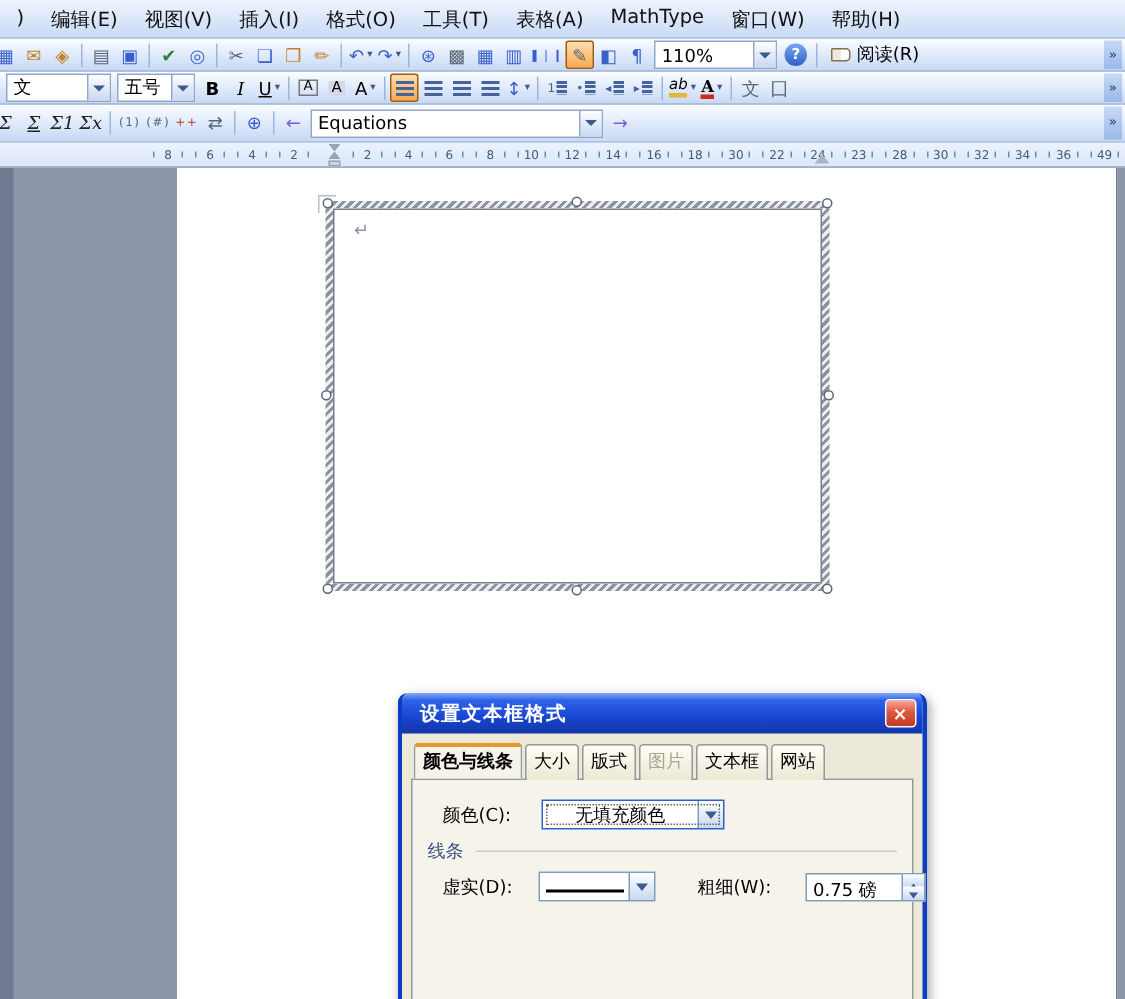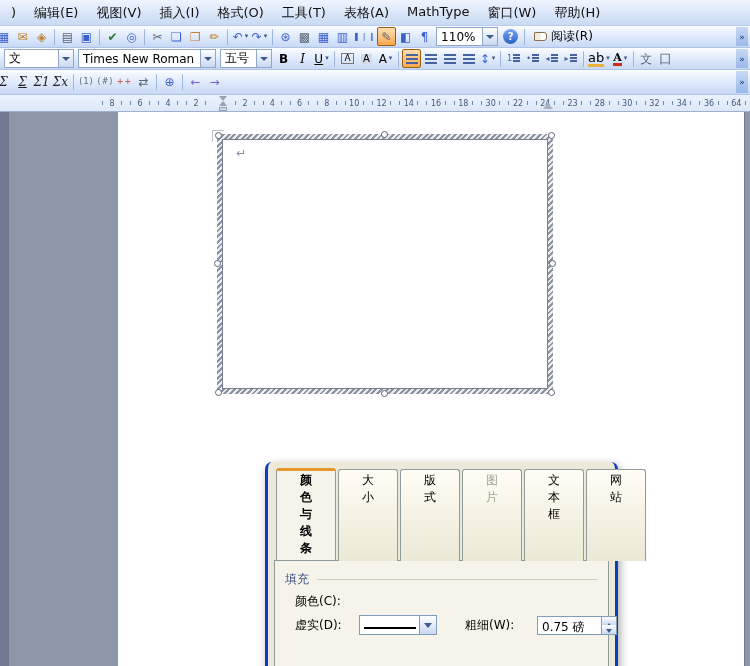--- a/index.html
+++ b/index.html
@@ -30,21 +30,21 @@
   .dd::after { content:"▾"; font-size:7px; color:#44598a; margin-left:2px; }
   .b .g{font-weight:bold} .i .g{font-style:italic; font-family:"DejaVu Serif",serif}
   .u .g{text-decoration:underline}
   .cbx .g{border:1px solid #777; font-size:9px; padding:0 2px;}
   .csh .g{background:#d3d9e6; font-size:10px; padding:0 2px;}
   .bars::before { content:""; width:12px; height:10px;
      background:repeating-linear-gradient(180deg,#44639f 0 2px,transparent 2px 4px); }
   .bars-h .g{font-size:8px; color:#44639f; margin-right:1px;}
   .bars-h::after { content:""; width:7px; height:9px;
      background:repeating-linear-gradient(180deg,#44639f 0 2px,transparent 2px 3px); }
-  .hl .g{font-size:13px; border-bottom:3px solid #e8b43a; }
+  .hl .g{font-size:10px; border-bottom:3px solid #e8b43a; font-style:italic;}
   .fc .g{font-size:11px; font-weight:bold; font-family:"DejaVu Serif",serif; border-bottom:3px solid #cc2b1d;}
   .mt .g{font-family:"DejaVu Serif",serif; font-style:italic; font-size:12px; color:#222;}
   .mtu .g{text-decoration:underline;}
   .help { width:15px; height:15px; border-radius:50%; color:#fff; font-weight:bold; font-size:10px;
      background:linear-gradient(180deg,#7aa5ef,#2b62c4); display:inline-flex; align-items:center; justify-content:center; margin:0 3px;}
   .readbtn { display:inline-flex; align-items:center; gap:4px; padding:1px 6px; height:19px; border-radius:2px; font-size:12px; }
   .book { width:13px; height:9px; border:1px solid #8a6f4a; border-radius:1px 3px 3px 1px;
      background:linear-gradient(90deg,#efe9da 49%,#ffffff 51%); }
   .ovf { margin-left:auto; width:12px; align-self:stretch; display:flex; align-items:center; justify-content:center;
      background:linear-gradient(180deg,#c8d9f4,#9bb8e8); color:#1c3a6e; font-size:9px; }
@@ -92,21 +92,21 @@
      background:#ece9d8; border:3px solid #0d3cc4; border-top:none; border-radius:7px 7px 0 0;
      box-shadow:2px 3px 8px rgba(0,0,0,.35); }
   .dlg-title { height:27px; border-radius:5px 5px 0 0; display:flex; align-items:center; padding:0 4px 0 12px;
      background:linear-gradient(180deg,#83a7f5 0%,#2e63e8 18%,#1945cf 60%,#1336a8 100%);
      color:#fff; font-weight:bold; font-size:13px; letter-spacing:1px; }
   .dlg-x { margin-left:auto; width:21px; height:19px; border:1px solid #fff; border-radius:3px;
      background:linear-gradient(180deg,#f8a898,#e1563f 45%,#c03a22); color:#fff; font-weight:bold;
      font-size:12px; display:flex; align-items:center; justify-content:center; }
   .dlg-body { padding:6px 6px 0; }
   .tabs { display:flex; gap:2px; padding-left:2px; }
-  .tab { padding:2px 23px 3px; font-size:12px; background:linear-gradient(180deg,#fffdf5,#ece8d5);
+  .tab { padding:2px 5px 3px; font-size:12px; background:linear-gradient(180deg,#fffdf5,#ece8d5);
      border:1px solid #919b9c; border-bottom:none; border-radius:3px 3px 0 0; position:relative; top:1px; }
   .tab.active { background:#f6f4ea; border-top:3px solid #e5972d; font-weight:bold; padding-top:1px; top:0; z-index:2; }
   .tab.disabled { color:#a8a492; }
   .panel { border:1px solid #919b9c; background:#f6f4ea; padding:7px 10px 10px; min-height:180px; }
   .ghead { display:flex; align-items:center; gap:8px; margin:3px 0 5px; }
   .glabel { color:#3a5182; font-size:12px; }
   .gline { flex:1; height:1px; background:#cfccba; }
   .frow { display:grid; grid-template-columns:64px 106px 72px 1fr; align-items:center; margin:5px 0 5px 10px; font-size:12px; }
   .dis { color:#aca89b; }
 
@@ -236,42 +236,38 @@
         <span class="tb on c-gry">
           <span class="g">✎</span>
         </span>
         <span class="tb c-blue">
           <span class="g">◧</span>
         </span>
         <span class="tb c-blue">
           <span class="g">¶</span>
         </span>
       </span>
-    <span class="combo" style="width:62px">
+    <span class="combo" style="width:82px">
       <span class="val">110%</span>
       <span class="arr"></span>
     </span>
     <span class="help">?</span>
     <span class="sep"></span>
     <span class="readbtn">
       <span class="book"></span>
       <span>阅读(R)</span>
     </span>
     <span class="ovf">»</span>
   </div>
 
   <div class="tbrow fmt">
     <span class="combo" style="width:70px">
       <span class="val">文</span>
       <span class="arr"></span>
     </span>
-    <span class="combo" style="width:138px">
-      <span class="val">Times New Roman</span>
-      <span class="arr"></span>
-    </span>
     <span class="combo" style="width:52px">
       <span class="val">五号</span>
       <span class="arr"></span>
     </span>
     <span style="display:flex;align-items:center">
 
     <span class="tb b">
           <span class="g">B</span>
         </span>
         <span class="tb i">
@@ -383,20 +379,24 @@
         <span class="tb c-blue">
           <span class="g">⊕</span>
         </span>
         <span class="tb sep">
           <span class="g"></span>
         </span>
         <span class="tb c-pur">
           <span class="g">←</span>
         </span>
       </span>
+    <span class="combo" style="width:195px">
+      <span class="val">Equations</span>
+      <span class="arr"></span>
+    </span>
     <span style="display:flex;align-items:center">
 
     <span class="tb c-pur">
           <span class="g">→</span>
         </span>
       </span>
     <span class="ovf">»</span>
   </div>
 
   <div class="ruler">
@@ -425,21 +425,21 @@
         <span class="rnum"><span>18</span></span>
         <span class="rnum"><span>30</span></span>
         <span class="rnum"><span>22</span></span>
         <span class="rnum"><span>24</span></span>
         <span class="rnum"><span>23</span></span>
         <span class="rnum"><span>28</span></span>
         <span class="rnum"><span>30</span></span>
         <span class="rnum"><span>32</span></span>
         <span class="rnum"><span>34</span></span>
         <span class="rnum"><span>36</span></span>
-        <span class="rnum"><span>64</span></span>
+        <span class="rnum"><span>49</span></span>
       </span>
     <span class="ri-tri"></span>
   </div>
 
   <div class="workspace">
     <div class="lstrip"></div>
     <div class="page"></div>
     <div class="cornermark"></div>
 
     <div class="tbox">
@@ -450,40 +450,48 @@
       <span class="hdl h-tc"></span>
       <span class="hdl h-tr"></span>
       <span class="hdl h-ml"></span>
       <span class="hdl h-mr"></span>
       <span class="hdl h-bl"></span>
       <span class="hdl h-bc"></span>
       <span class="hdl h-br"></span>
     </div>
 
     <div class="dlg">
+      <div class="dlg-title">
+        <span>设置文本框格式</span>
+        <span class="dlg-x">×</span>
+      </div>
       <div class="dlg-body">
         <div class="tabs">
 
         <span class="tab active"><span>颜色与线条</span></span>
             <span class="tab"><span>大小</span></span>
             <span class="tab"><span>版式</span></span>
             <span class="tab disabled"><span>图片</span></span>
             <span class="tab"><span>文本框</span></span>
             <span class="tab"><span>网站</span></span>
           </div>
         <div class="panel">
 
+          <div class="frow">
+            <span>颜色(C):</span>
+            <span class="dcombo w122 focusbox" style="grid-column:2/span 2">
+              <span class="dval">无填充颜色</span>
+              <span class="darr"></span>
+            </span>
+          </div>
+
           <div class="ghead">
-            <span class="glabel">填充</span>
+            <span class="glabel">线条</span>
               <span class="gline"></span>
           </div>
-          <div class="frow">
-            <span>颜色(C):</span>
-          </div>
-
           <div class="frow">
             <span>虚实(D):</span>
             <span class="dcombo w78">
               <span class="dval"><span class="lineglyph2"></span></span>
               <span class="darr"></span>
             </span>
             <span>粗细(W):</span>
             <span class="spinner en w80">
               <span class="sval">0.75 磅</span>
               <span class="spincol">

